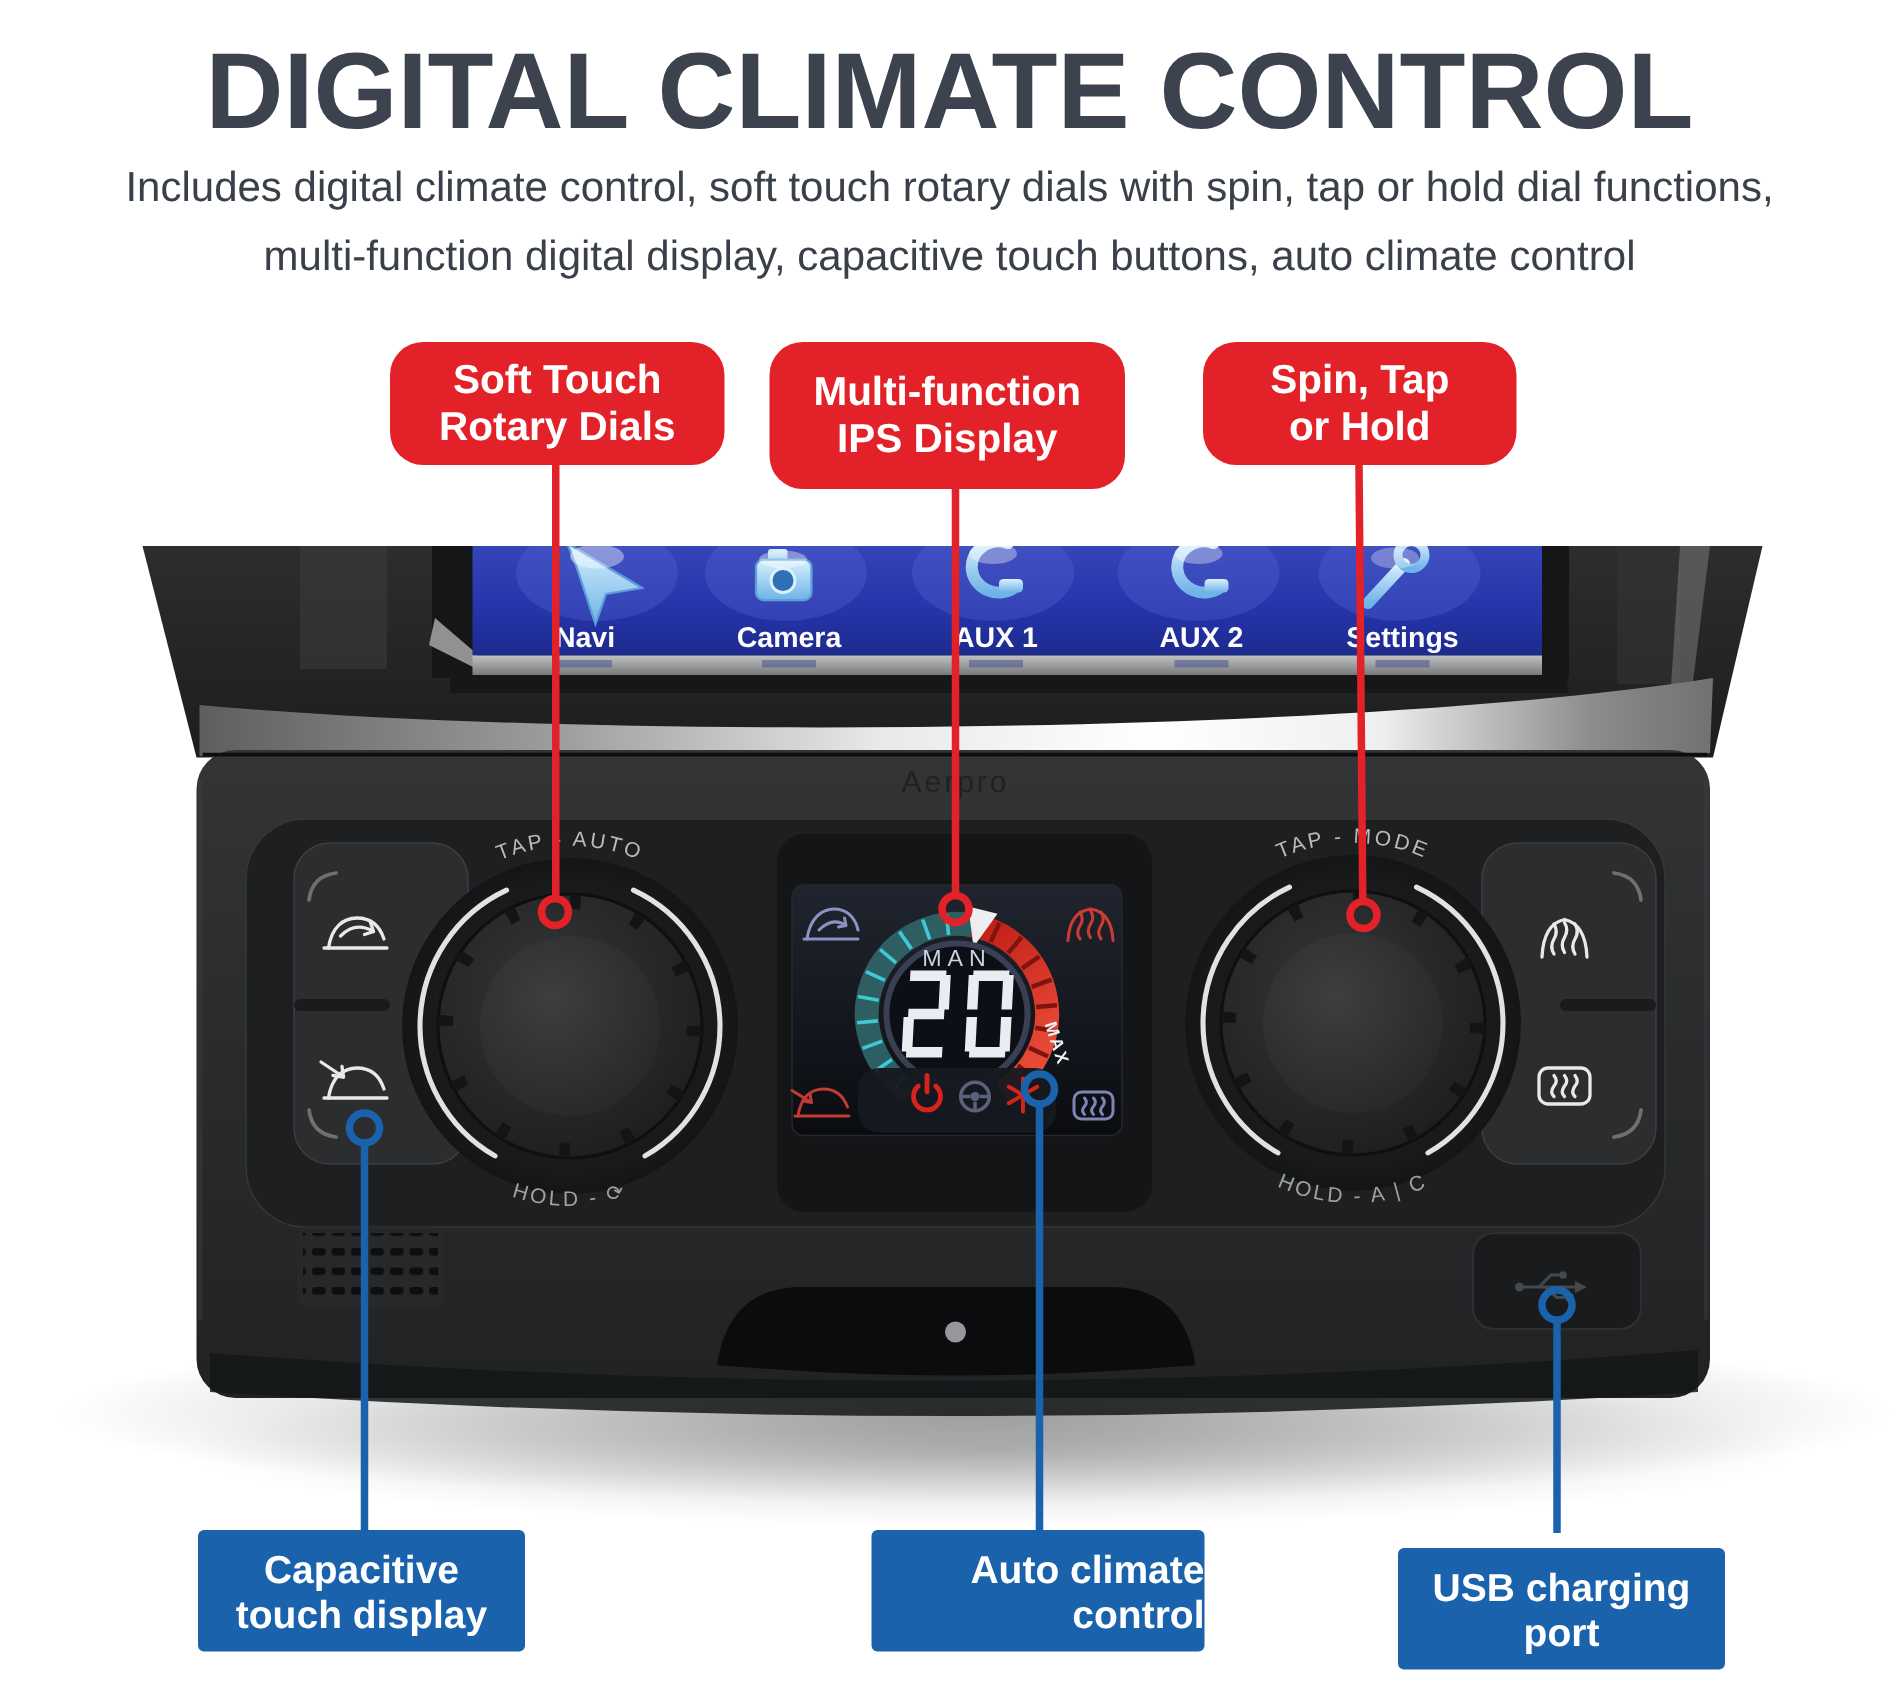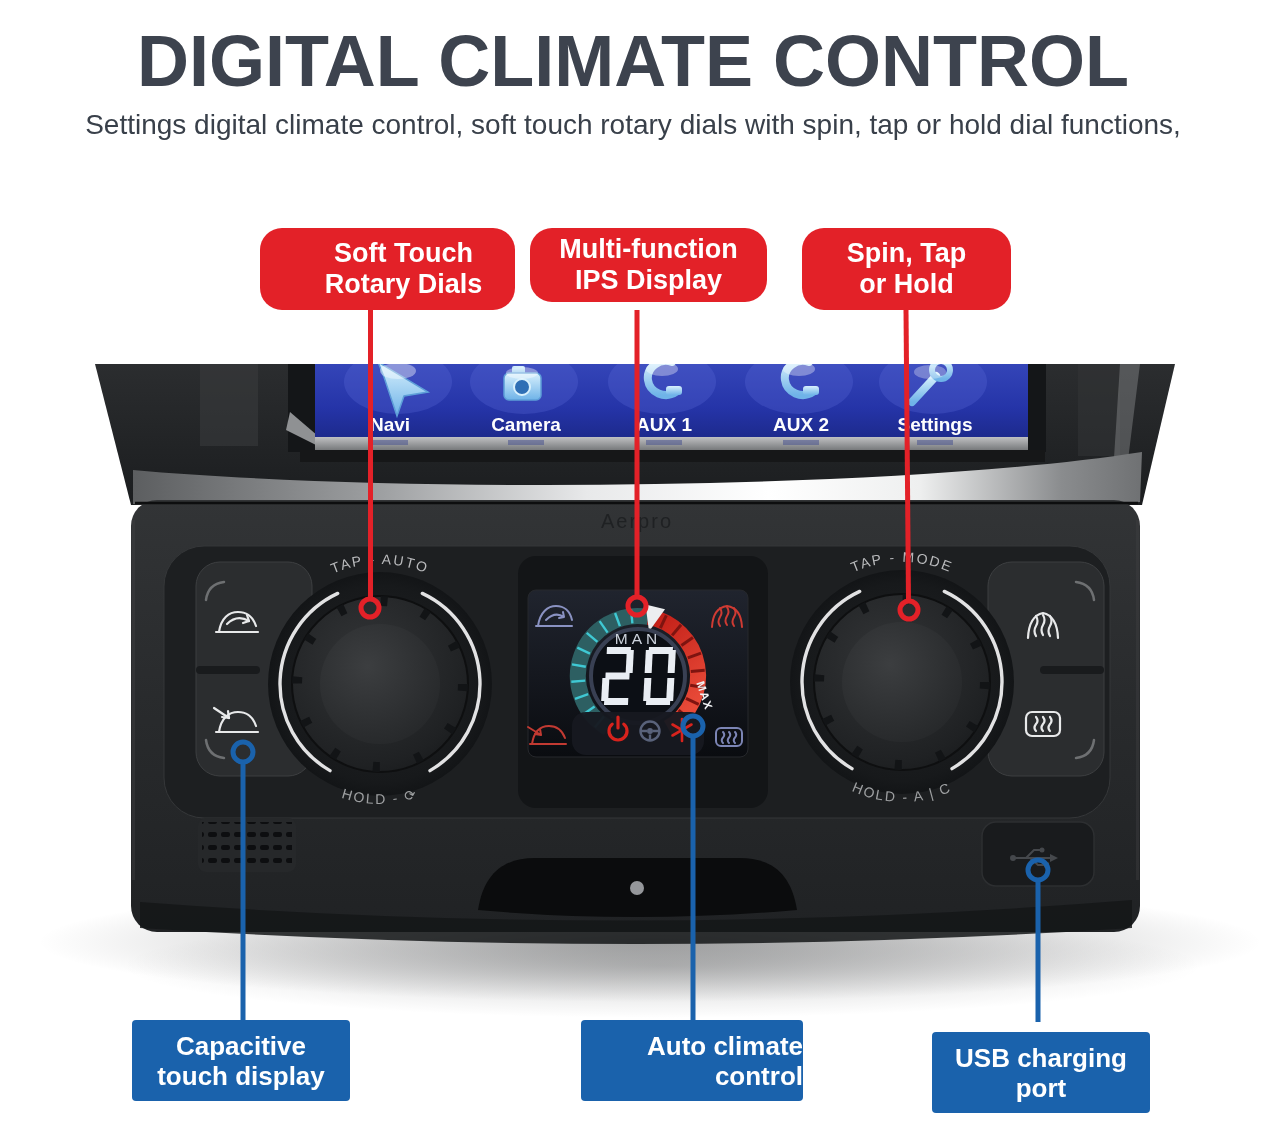--- a/index.html
+++ b/index.html
@@ -7,22 +7,22 @@
        font-family:"Liberation Sans",sans-serif;overflow:hidden;}
   .abs{position:absolute;}
   #title{top:20px;left:0;width:1266px;text-align:center;
          font-size:72px;font-weight:bold;color:#3d434e;letter-spacing:0px;}
   #subtitle{top:102px;left:0;width:1266px;text-align:center;
             font-size:28px;color:#39404a;line-height:46px;}
   .callout{display:flex;flex-direction:column;align-items:center;justify-content:center;
            text-align:center;color:#ffffff;font-weight:bold;line-height:31px;font-size:27px;}
   .callout.red{background:#e32128;border-radius:22px;}
   .callout.blue{background:#1a62ac;border-radius:4px;font-size:26px;line-height:30px;}
-  #red-box-1{top:228px;left:260px;width:223px;height:82px;padding-left:32px;}
-  #red-box-2{top:228px;left:530px;width:237px;height:74px;}
+  #red-box-1{top:228px;left:260px;width:223px;height:82px;}
+  #red-box-2{top:228px;left:513px;width:237px;height:98px;}
   #red-box-3{top:228px;left:802px;width:209px;height:82px;text-align:right;}
   #blue-box-1{top:1020px;left:132px;width:218px;height:81px;}
   #blue-box-2{top:1020px;left:581px;width:222px;height:81px;align-items:flex-end;}
   #blue-box-3{top:1020px;left:932px;width:218px;height:81px;margin-top:12px;}
   #scene{top:0;left:0;z-index:1;}
   .overlay{z-index:2;}
 </style>
 </head>
 <body>
 
@@ -410,21 +410,22 @@
     <line x1="1038" y1="880" x2="1038" y2="1022" stroke-width="5" stroke="#1a62ac"></line>
     <circle cx="243" cy="752" r="10" stroke-width="5" stroke="#1a62ac"></circle>
     <circle cx="693" cy="726" r="10" stroke-width="5" stroke="#1a62ac"></circle>
     <circle cx="1038" cy="870" r="10" stroke-width="5" stroke="#1a62ac"></circle>
   </g>
 </svg>
 
 <div id="title" class="abs overlay">DIGITAL CLIMATE CONTROL</div>
 
 <div id="subtitle" class="abs overlay">
-  <div>Settings digital climate control, soft touch rotary dials with spin, tap or hold dial functions,</div>
+  <div>Includes digital climate control, soft touch rotary dials with spin, tap or hold dial functions,</div>
+  <div>multi-function digital display, capacitive touch buttons, auto climate control</div>
 </div>
 
 <div id="red-box-1" class="abs overlay callout red">
   <span>Soft Touch</span>
   <span>Rotary Dials</span>
 </div>
 <div id="red-box-2" class="abs overlay callout red">
   <span>Multi-function</span>
   <span>IPS Display</span>
 </div>

